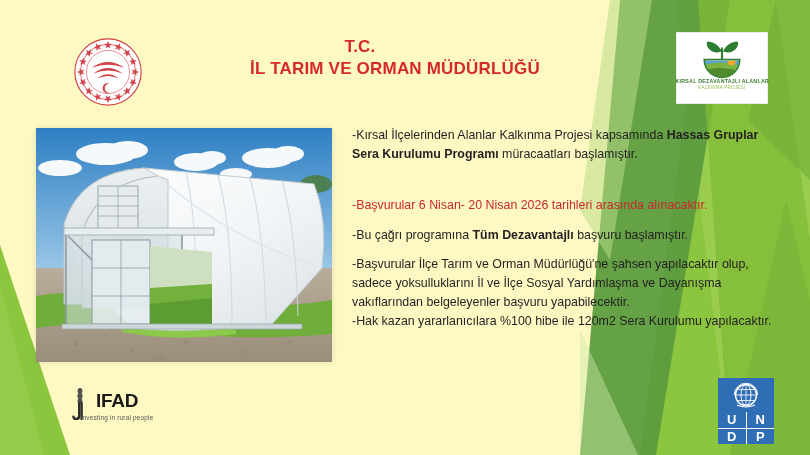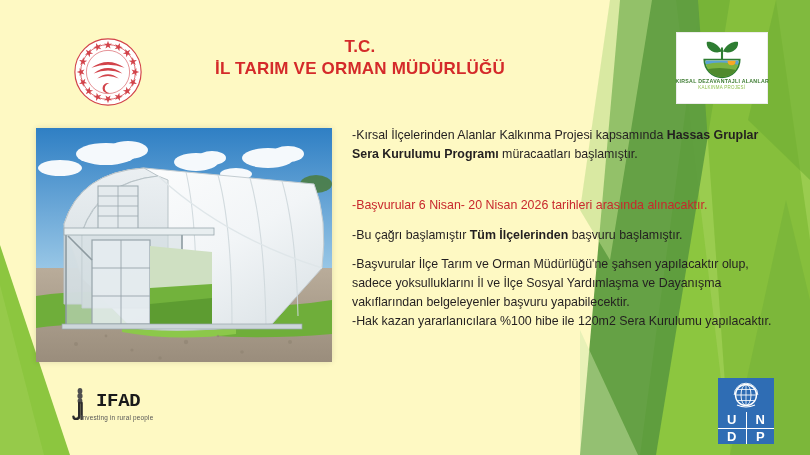--- a/index.html
+++ b/index.html
@@ -10,21 +10,21 @@
   
   .deco{position:absolute;pointer-events:none;}
   #deco-right{top:0;right:0;width:230px;height:455px;}
   #deco-left{bottom:0;left:0;width:120px;height:230px;}
 
   
   #header-block{position:absolute;left:180px;top:36px;width:360px;text-align:center;
     color:#d42a2a;font-weight:bold;letter-spacing:.2px;line-height:1.32;}
   #header-block .l1{font-size:17px;}
   #header-block .l2{font-size:17px;}
-  #header-block .l3{font-size:17px;}
+  #header-block .l3{font-size:17px;text-align:right;}
 
   
   #ministry-emblem{position:absolute;left:72px;top:36px;width:72px;height:72px;}
 
   
   #kdakp-logo{position:absolute;left:676px;top:32px;width:92px;height:72px;background:#fff;
     border:1px solid #ececec;box-sizing:border-box;display:flex;flex-direction:column;
     align-items:center;justify-content:flex-start;padding-top:4px;}
   #kdakp-logo .cap1{font-size:3.6px;font-weight:bold;color:#3b7a2f;letter-spacing:.2px;margin-top:1px;
      transform:scale(1.45);transform-origin:center;white-space:nowrap;}
@@ -39,21 +39,21 @@
   #body-text{position:absolute;left:352px;top:126px;width:420px;font-size:12.4px;color:#231f20;
     line-height:1.52;}
   #body-text p{margin:0 0 11px 0;}
   #body-text .red{color:#c8282d;margin-top:32px;}
   #body-text b{font-weight:bold;}
   #body-text .tight{margin-bottom:0;}
 
   
   #ifad-logo{position:absolute;left:62px;top:386px;width:110px;height:44px;}
   #ifad-logo .ifad-word{position:absolute;left:34px;top:4px;font-size:19px;font-weight:bold;
-    color:#1a1a1a;letter-spacing:-.3px;font-family:Liberation Mono, monospace;}
+    color:#1a1a1a;letter-spacing:-.3px;}
   #ifad-logo .ifad-tag{position:absolute;left:0px;top:28px;width:110px;text-align:center;
     font-size:6.4px;color:#555;letter-spacing:.2px;}
 
   
   #undp-logo{position:absolute;left:718px;top:378px;width:56px;height:66px;}
   #undp-logo .undp-top{height:34px;background:#2f6db4;display:flex;align-items:center;justify-content:center;}
   #undp-logo .undp-grid{display:grid;grid-template-columns:1fr 1fr;grid-template-rows:1fr 1fr;
     gap:1px;background:#ffffff;height:32px;}
   #undp-logo .undp-cell{background:#2f6db4;color:#fff;font-size:13px;font-weight:bold;
     display:flex;align-items:center;justify-content:center;}
@@ -237,21 +237,21 @@
           <circle cx="70" cy="208" r="1.4"></circle>
         <circle cx="182" cy="208" r="1.3"></circle>
           <circle cx="124" cy="230" r="1.7"></circle>
       </g>
     </svg>
   </div>
 
   <div id="body-text">
       <p><span>-Kırsal İlçelerinden Alanlar Kalkınma Projesi kapsamında </span><b>Hassas Gruplar Sera Kurulumu Programı</b><span> müracaatları başlamıştır.</span></p>
       <p class="red"><span>-Başvurular 6 Nisan- 20 Nisan 2026 tarihleri arasında alınacaktır.</span></p>
-      <p><span>-Bu çağrı başlamıştır </span><b>Tüm İlçelerinden</b><span> başvuru başlamıştır.</span></p>
+      <p><span>-Bu çağrı programına </span><b>Tüm Dezavantajlı</b><span> başvuru başlamıştır.</span></p>
       <p class="tight"><span>-Başvurular İlçe Tarım ve Orman Müdürlüğü'ne şahsen yapılacaktır olup, sadece yoksulluklarını İl ve İlçe Sosyal Yardımlaşma ve Dayanışma vakıflarından belgeleyenler başvuru yapabilecektir.</span></p>
       <p><span>-Hak kazan yararlanıcılara %100 hibe ile 120m2 Sera Kurulumu yapılacaktır.</span></p>
     </div>
 
   <div id="ifad-logo">
     <svg width="32" height="34" viewBox="0 0 32 34" style="position:absolute;left:2px;top:0;">
       <g fill="#4f4f4f">
         <ellipse cx="16" cy="5" rx="2.4" ry="3"></ellipse>
         <ellipse cx="16" cy="10" rx="2.6" ry="3"></ellipse>
         <ellipse cx="16" cy="15" rx="2.4" ry="2.8"></ellipse>

